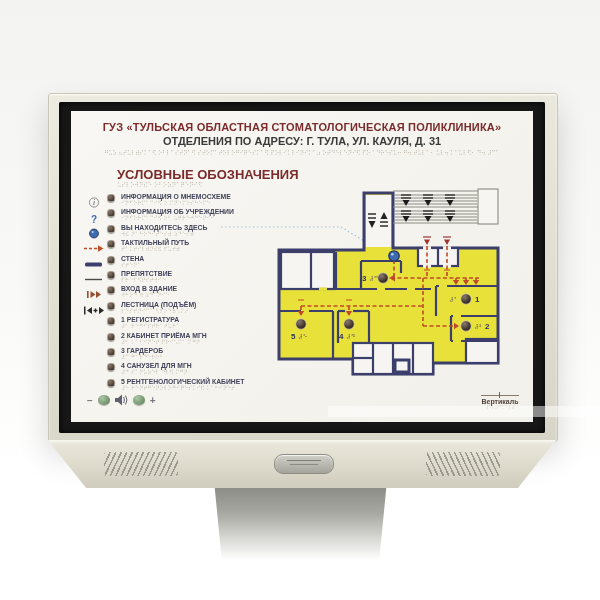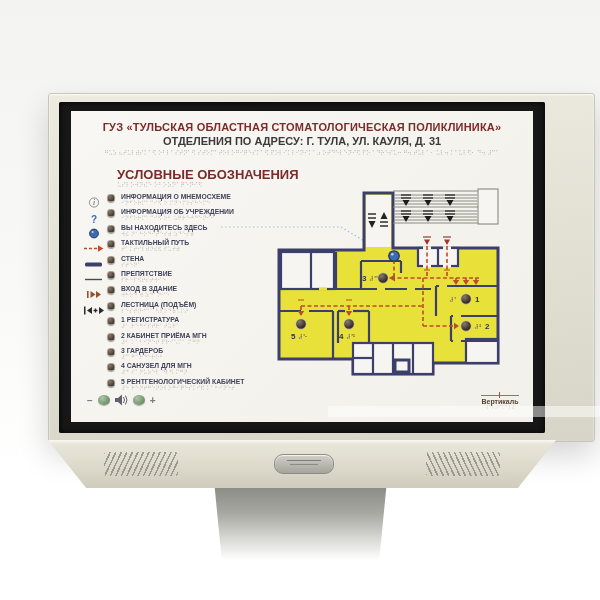--- a/index.html
+++ b/index.html
@@ -4,21 +4,21 @@
 <style>
   html,body{margin:0;padding:0;width:600px;height:600px;overflow:hidden;
     font-family:"Liberation Sans",sans-serif;
     background:linear-gradient(180deg,#f3f3f1 0%,#f9f9f7 50%,#ffffff 78%);}
   .stage{position:relative;width:600px;height:600px;}
 
   
   .frame{position:absolute;left:48px;top:93px;width:508px;height:347px;
     background:linear-gradient(175deg,#edebdf 0%,#e0ded1 60%,#d7d5c7 100%);
     border:1px solid #c7c5b8;border-radius:3px;
-    box-shadow:0 14px 30px rgba(0,0,0,.16), inset 0 1px 2px #ffffff;padding-left:37px;}
+    box-shadow:0 14px 30px rgba(0,0,0,.16), inset 0 1px 2px #ffffff;}
   .bezel{position:absolute;left:10px;top:8px;width:486px;height:331px;
     background:#171717;border-radius:2px;box-shadow:inset 0 0 6px #000;}
   .panel{position:absolute;left:12px;top:9px;width:462px;height:311px;
     background:linear-gradient(135deg,#f8f7f3 0%,#f1f0ea 100%);overflow:hidden;}
 
   
   .title{position:absolute;left:0;top:10px;width:100%;text-align:center;
     font-size:11px;font-weight:bold;color:#7b2b2b;letter-spacing:.2px;}
   .subtitle{position:absolute;left:0;top:24px;width:100%;text-align:center;
     font-size:11px;font-weight:bold;color:#3a3a3a;}

